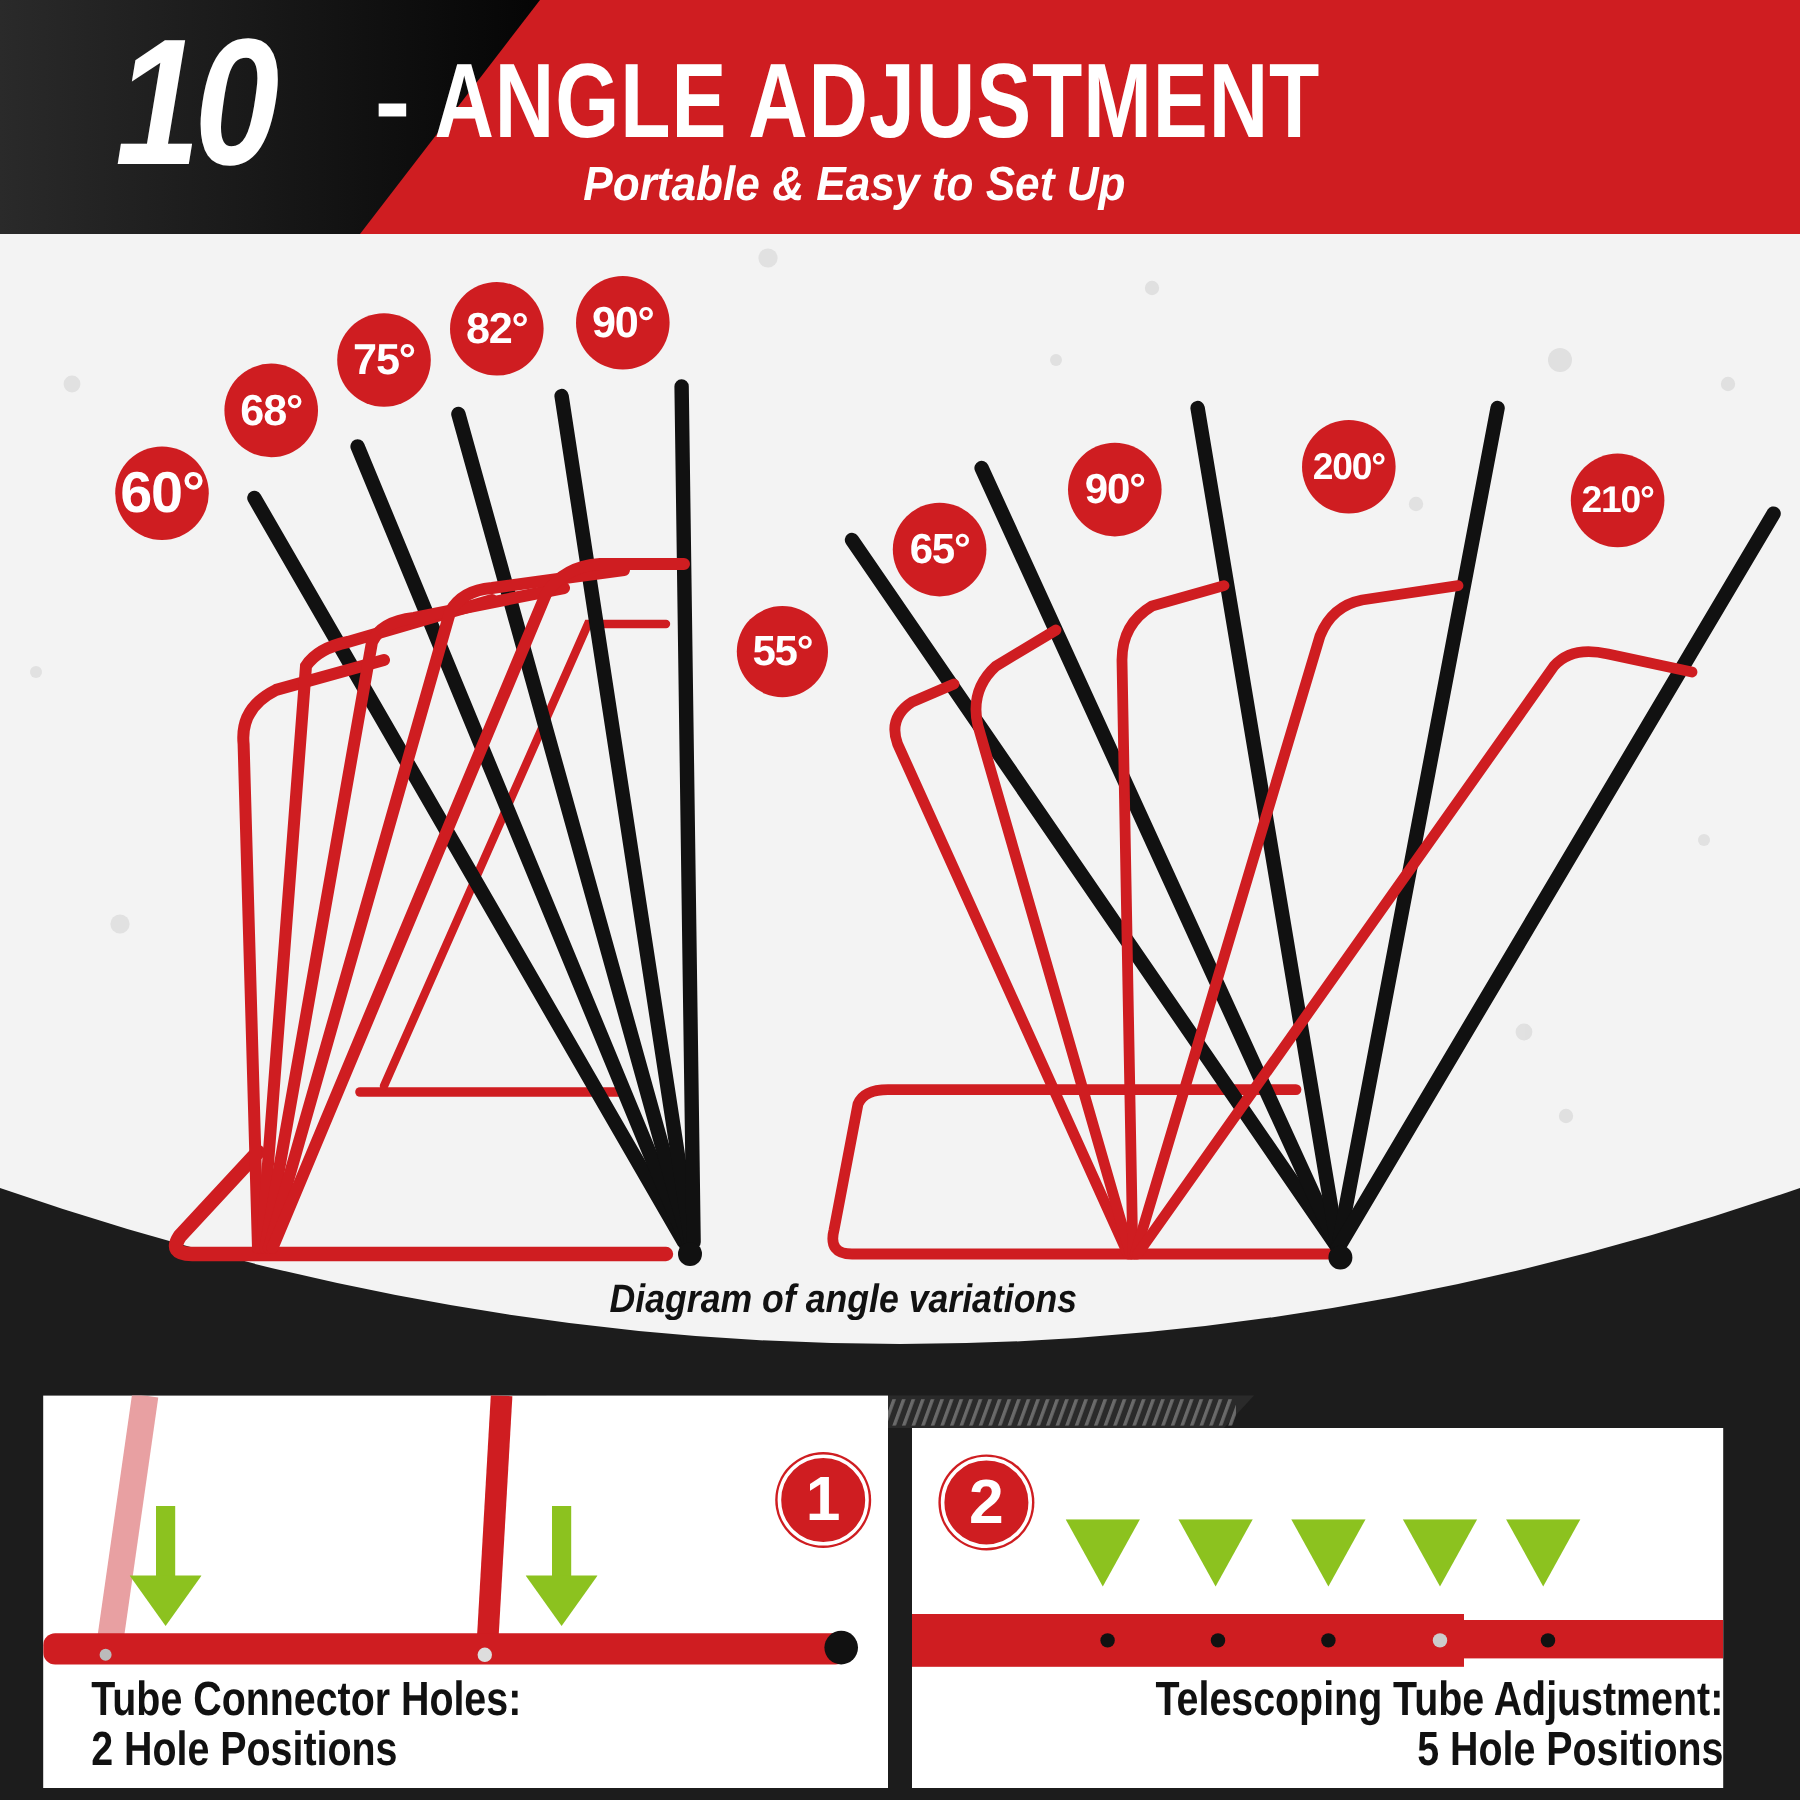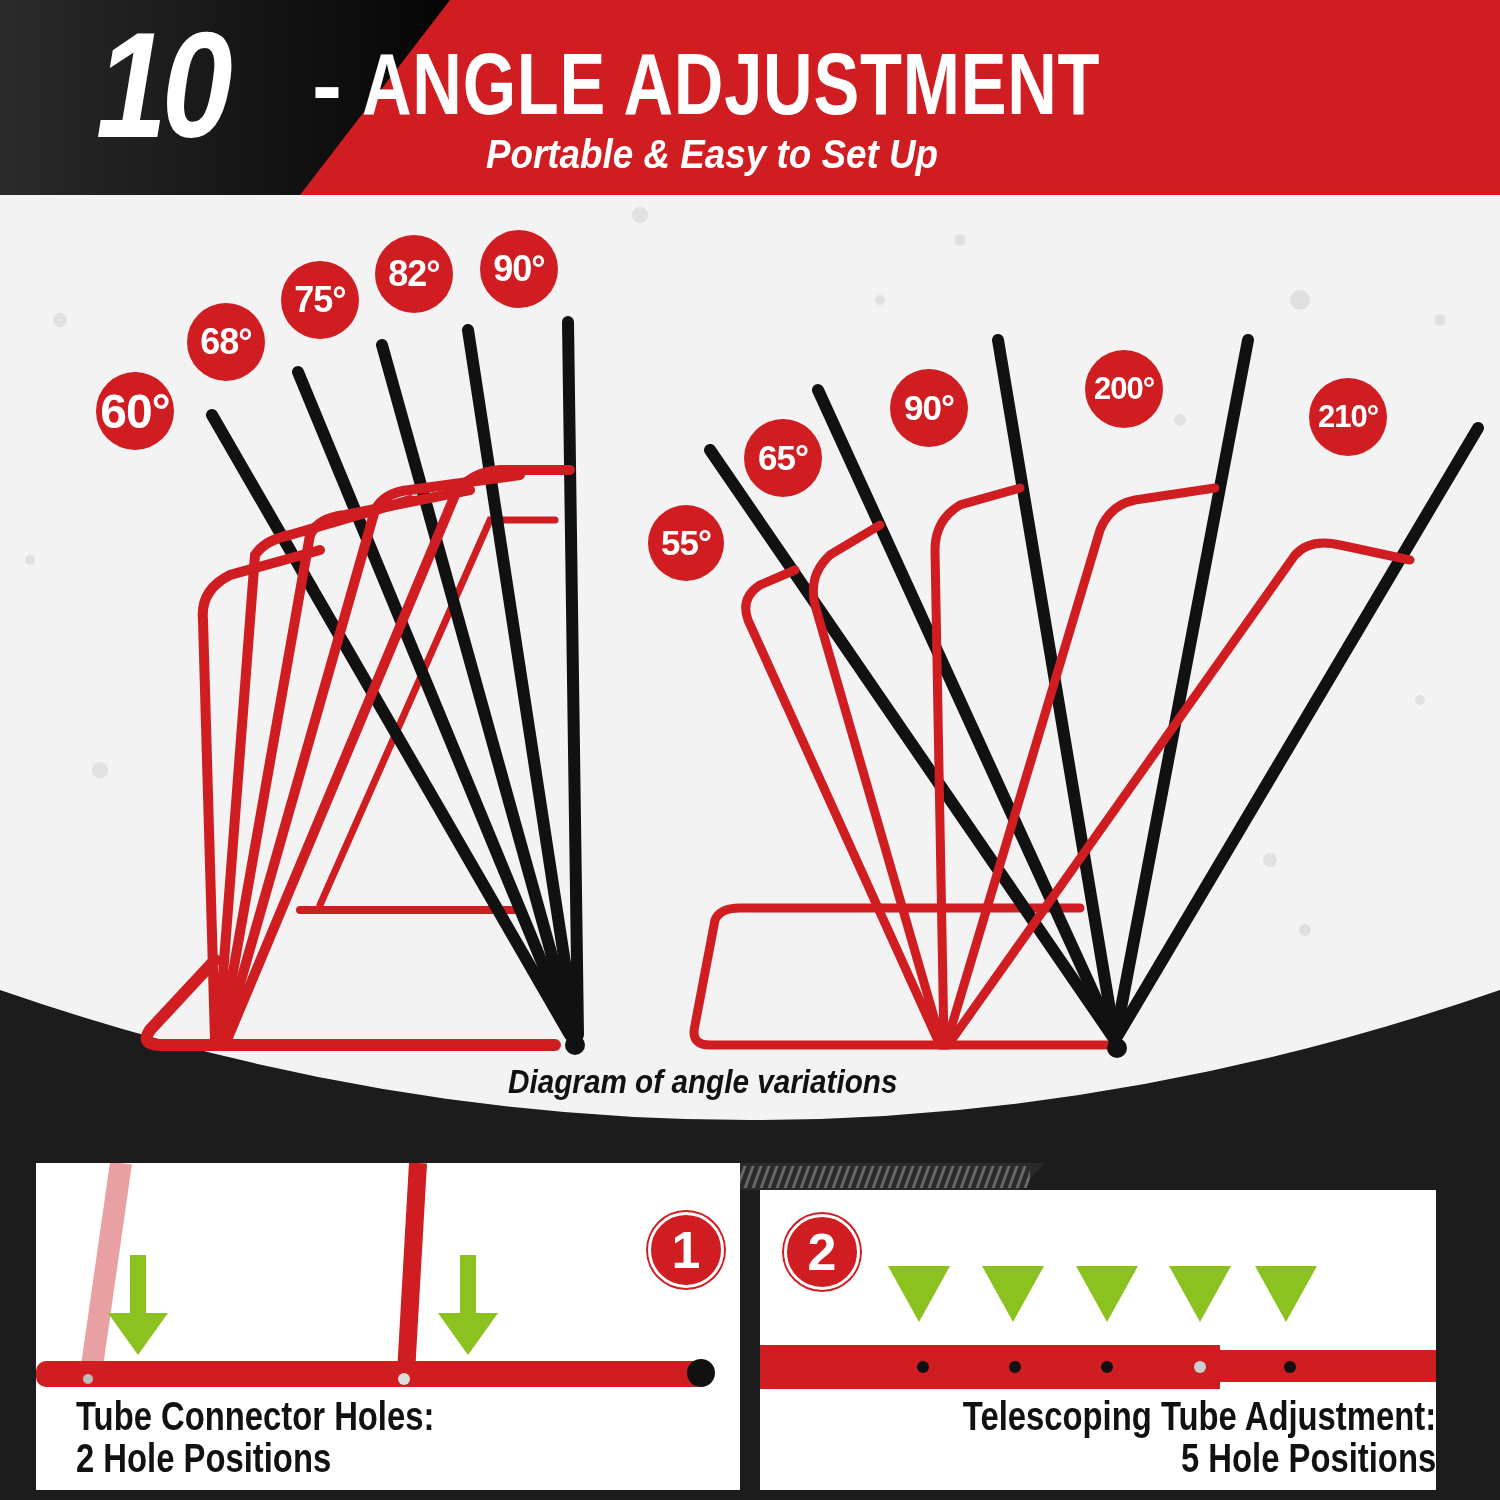--- a/index.html
+++ b/index.html
@@ -100,21 +100,21 @@
       <circle cx="1117" cy="1048" r="10" fill="#111"></circle>
     </g>
   </svg>
 
   <div class="badge" style="left:96px;top:372px;width:78px;height:78px;font-size:48px;">60°</div>
   <div class="badge" style="left:187px;top:303px;width:78px;height:78px;font-size:36px;">68°</div>
   <div class="badge" style="left:281px;top:261px;width:78px;height:78px;font-size:36px;">75°</div>
   <div class="badge" style="left:375px;top:235px;width:78px;height:78px;font-size:36px;">82°</div>
   <div class="badge" style="left:480px;top:230px;width:78px;height:78px;font-size:36px;">90°</div>
 
-  <div class="badge" style="left:648px;top:505px;width:76px;height:76px;font-size:35px;">55°</div>
+  <div class="badge" style="left:614px;top:505px;width:76px;height:76px;font-size:35px;">55°</div>
   <div class="badge" style="left:744px;top:419px;width:78px;height:78px;font-size:35px;">65°</div>
   <div class="badge" style="left:890px;top:369px;width:78px;height:78px;font-size:35px;">90°</div>
   <div class="badge" style="left:1085px;top:350px;width:78px;height:78px;font-size:31px;">200°</div>
   <div class="badge" style="left:1309px;top:378px;width:78px;height:78px;font-size:31px;">210°</div>
 
   <div class="abs caption">Diagram of angle variations</div>
 
   <div class="panel" style="left:36px;top:1163px;width:704px;height:327px;">
     <svg class="abs" style="left:0;top:0" width="704" height="327">
       <line x1="85" y1="0" x2="55" y2="210" stroke="#e8a0a2" stroke-width="22"></line>

